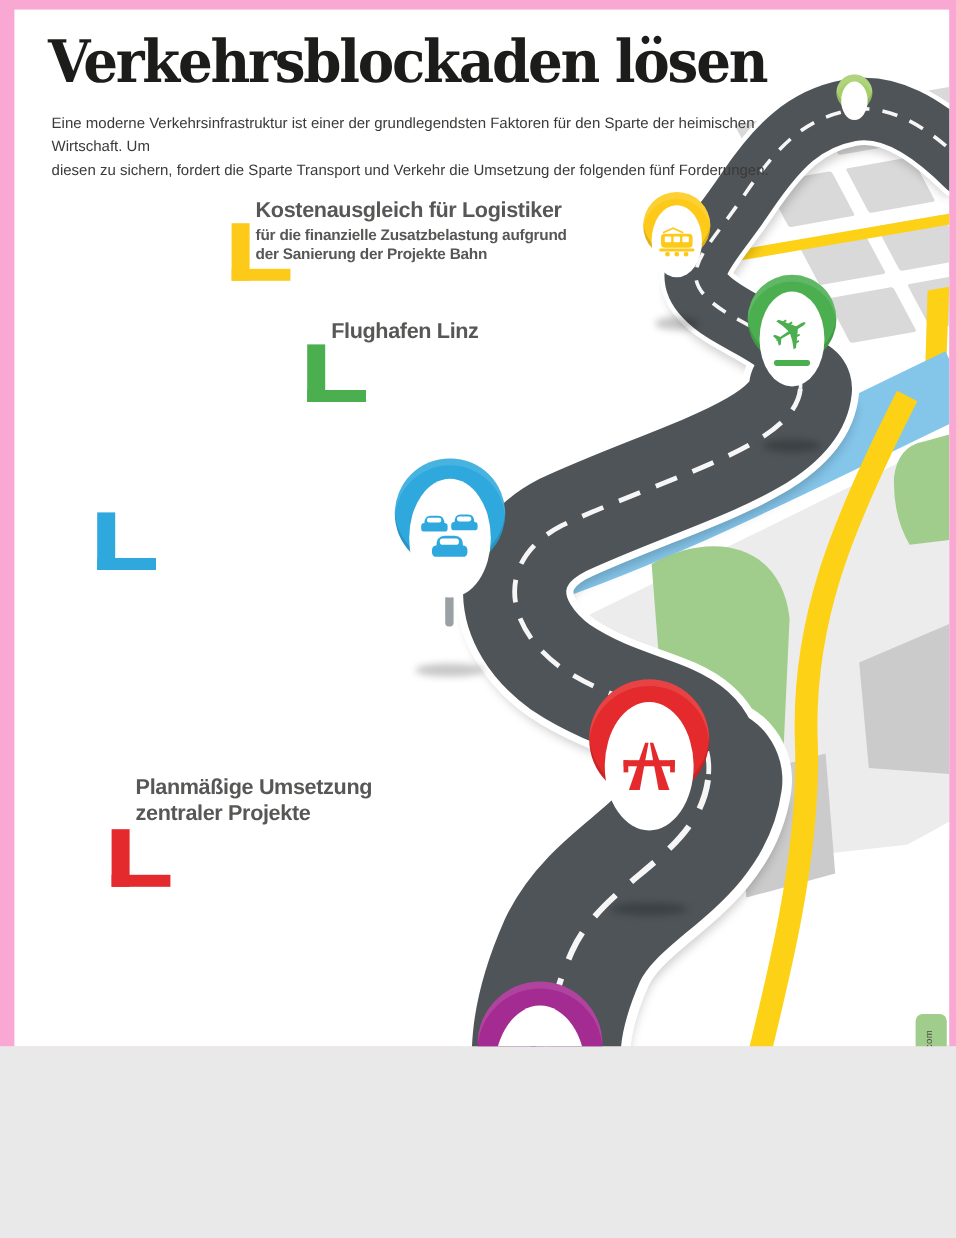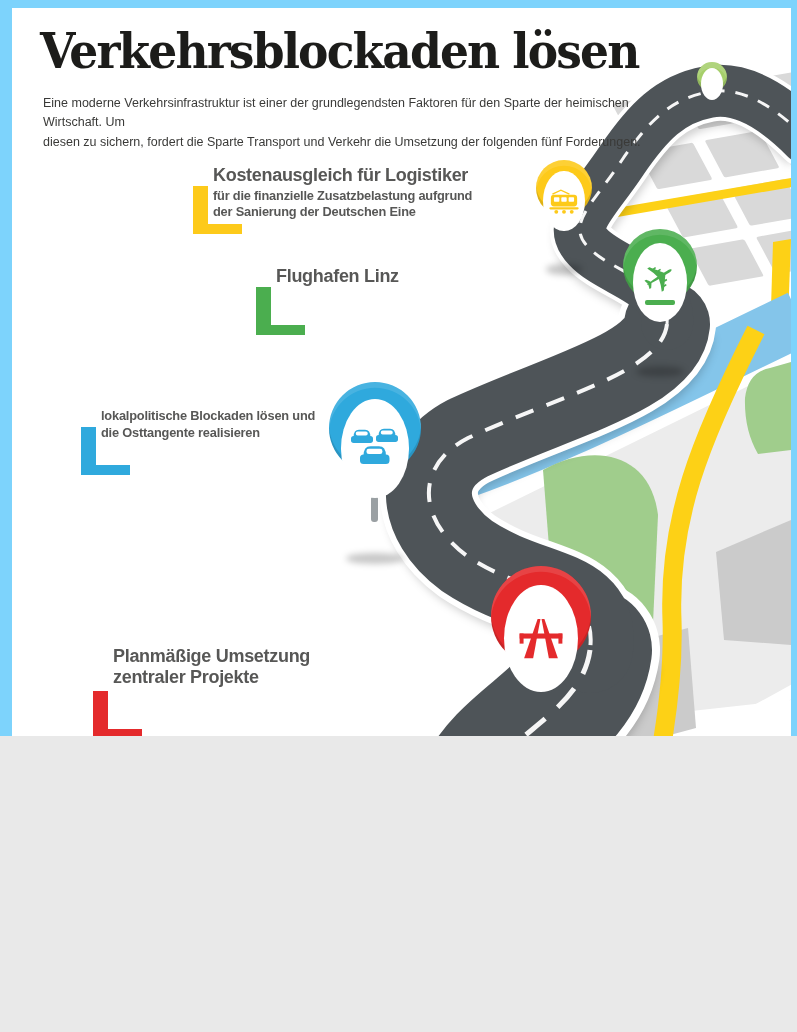--- a/index.html
+++ b/index.html
@@ -1,16 +1,16 @@
 <!DOCTYPE html>
 <html lang="de"><head>
 <meta charset="utf-8">
 <style>
   html,body{margin:0;padding:0;background:#e9e9e9;}
-  .page{position:relative;width:797px;height:736px;background:#7dd3fc;overflow:hidden;
+  .page{position:relative;width:797px;height:872px;background:#f9a8d4;overflow:hidden;
         font-family:"Liberation Sans",sans-serif;}
   .paper{position:absolute;left:12px;top:8px;width:779px;height:1005px;background:#ffffff;}
   .bg-svg{position:absolute;left:0;top:0;z-index:1;}
 
   
   .title{position:absolute;left:40px;top:22px;z-index:3;margin:0;
          font-family:"DejaVu Serif","Liberation Serif",serif;
          font-weight:700;font-size:49px;letter-spacing:-2px;color:#1c1c1a;
          transform:scaleX(.93);transform-origin:left top;white-space:nowrap;}
   .intro{position:absolute;left:43px;top:94px;z-index:3;width:620px;margin:0;
@@ -134,32 +134,30 @@
   </svg>
 
   <h1 class="title">Verkehrsblockaden lösen</h1>
   <p class="intro">Eine moderne Verkehrsinfrastruktur ist einer der grundlegendsten Faktoren für den Sparte der heimischen Wirtschaft. Um
 diesen zu sichern, fordert die Sparte Transport und Verkehr die Umsetzung der folgenden fünf Forderungen.</p>
 
   <div class="item" style="left: 193px; top: 165px; color: rgb(253, 202, 26);">
     <div class="l-marker"></div>
     <h2 class="item-title">Kostenausgleich für Logistiker</h2>
     <p class="item-desc">für die finanzielle Zusatzbelastung aufgrund
-der Sanierung der Deutschen Eine</p>
+der Sanierung der Projekte Bahn</p>
   </div>
 
   <div class="item" style="left: 256px; top: 266px; color: rgb(75, 174, 79);">
     <div class="l-marker"></div>
     <h2 class="item-title">Flughafen Linz</h2>
   </div>
 
   <div class="item" style="left: 81px; top: 406px; color: rgb(47, 169, 221);">
     <div class="l-marker"></div>
-    <p class="item-desc">lokalpolitische Blockaden lösen und
-die Osttangente realisieren</p>
   </div>
 
   <div class="item two-line" style="left: 93px; top: 626px; color: rgb(228, 42, 44); margin-top: 20px;">
     <div class="l-marker"></div>
     <h2 class="item-title">Planmäßige Umsetzung
 zentraler Projekte</h2>
   </div>
 
 
   <div class="pin" style="--d: 30px; left: 697px; top: 62px; color: rgb(166, 207, 107);">

